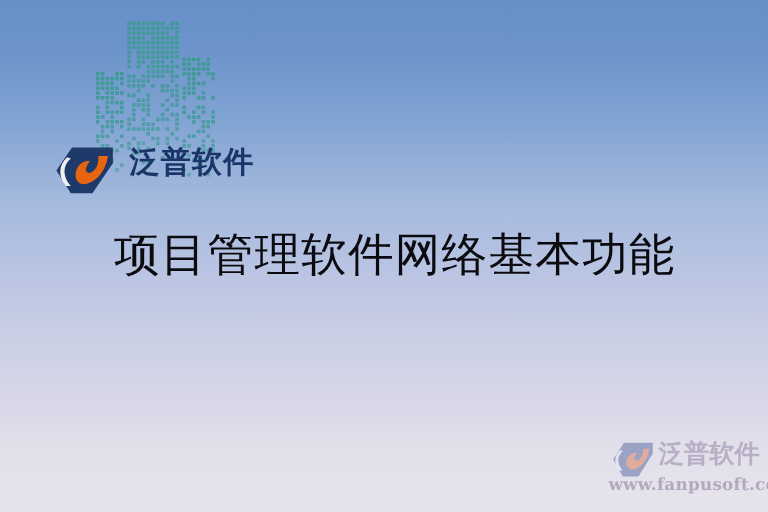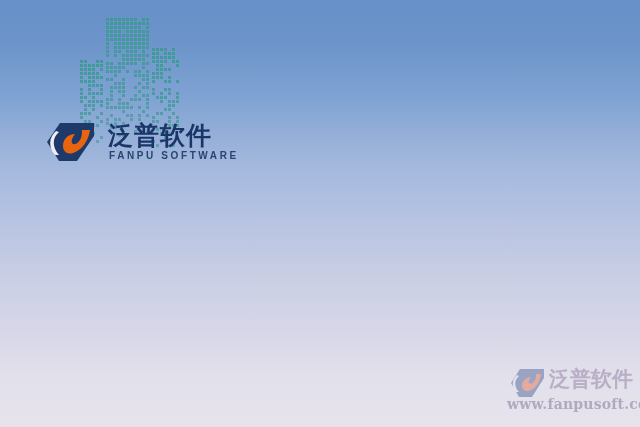--- a/index.html
+++ b/index.html
@@ -502,23 +502,23 @@
     <div id="logo-mark">
       <svg viewBox="0 0 56 40" width="56" height="40" xmlns="http://www.w3.org/2000/svg">
         <path d="M14 1 L48 1 L48 14 L31 39 L13 39 L1 20 Z" fill="#1e3a6b"></path>
         <path d="M20 8 L44 8 C44 8 42 26 27 31 C21 33 17 29 17 24 C17 17 22 12 29 12 C26 16 25 19 26 21 C28 24 33 21 35 16 C36 13 36 10 36 8 Z" fill="#e8650f"></path>
         <path d="M13 10 C6 16 6 25 13 33 L9 33 C2 25 3 15 10 9 Z" fill="#ffffff" opacity="0.92"></path>
       </svg>
     </div>
 
     <div id="logo-cn">泛普软件</div>
 
-    <div id="logo-en">FANPU SOFTWARE</div>
   </div>
 
+  <div id="main-title">项目管理软件网络基本功能</div>
 
   <div id="watermark">
 
     <div id="wm-mark">
       <svg viewBox="0 0 40 30" width="40" height="30" xmlns="http://www.w3.org/2000/svg">
         <path d="M10 1 L34 1 L34 10 L22 29 L9 29 L1 15 Z" fill="#9aa3c4"></path>
         <path d="M14 6 L31 6 C31 6 30 19 19 23 C15 24 12 21 12 18 C12 13 16 9 21 9 C19 12 18 14 19 15 C20 17 24 15 25 12 C26 10 26 7 26 6 Z" fill="#e3aa9e"></path>
         <path d="M9 8 C4 12 4 19 9 24 L6 24 C1 19 2 11 7 7 Z" fill="#eceaf1" opacity="0.9"></path>
       </svg>
     </div>

